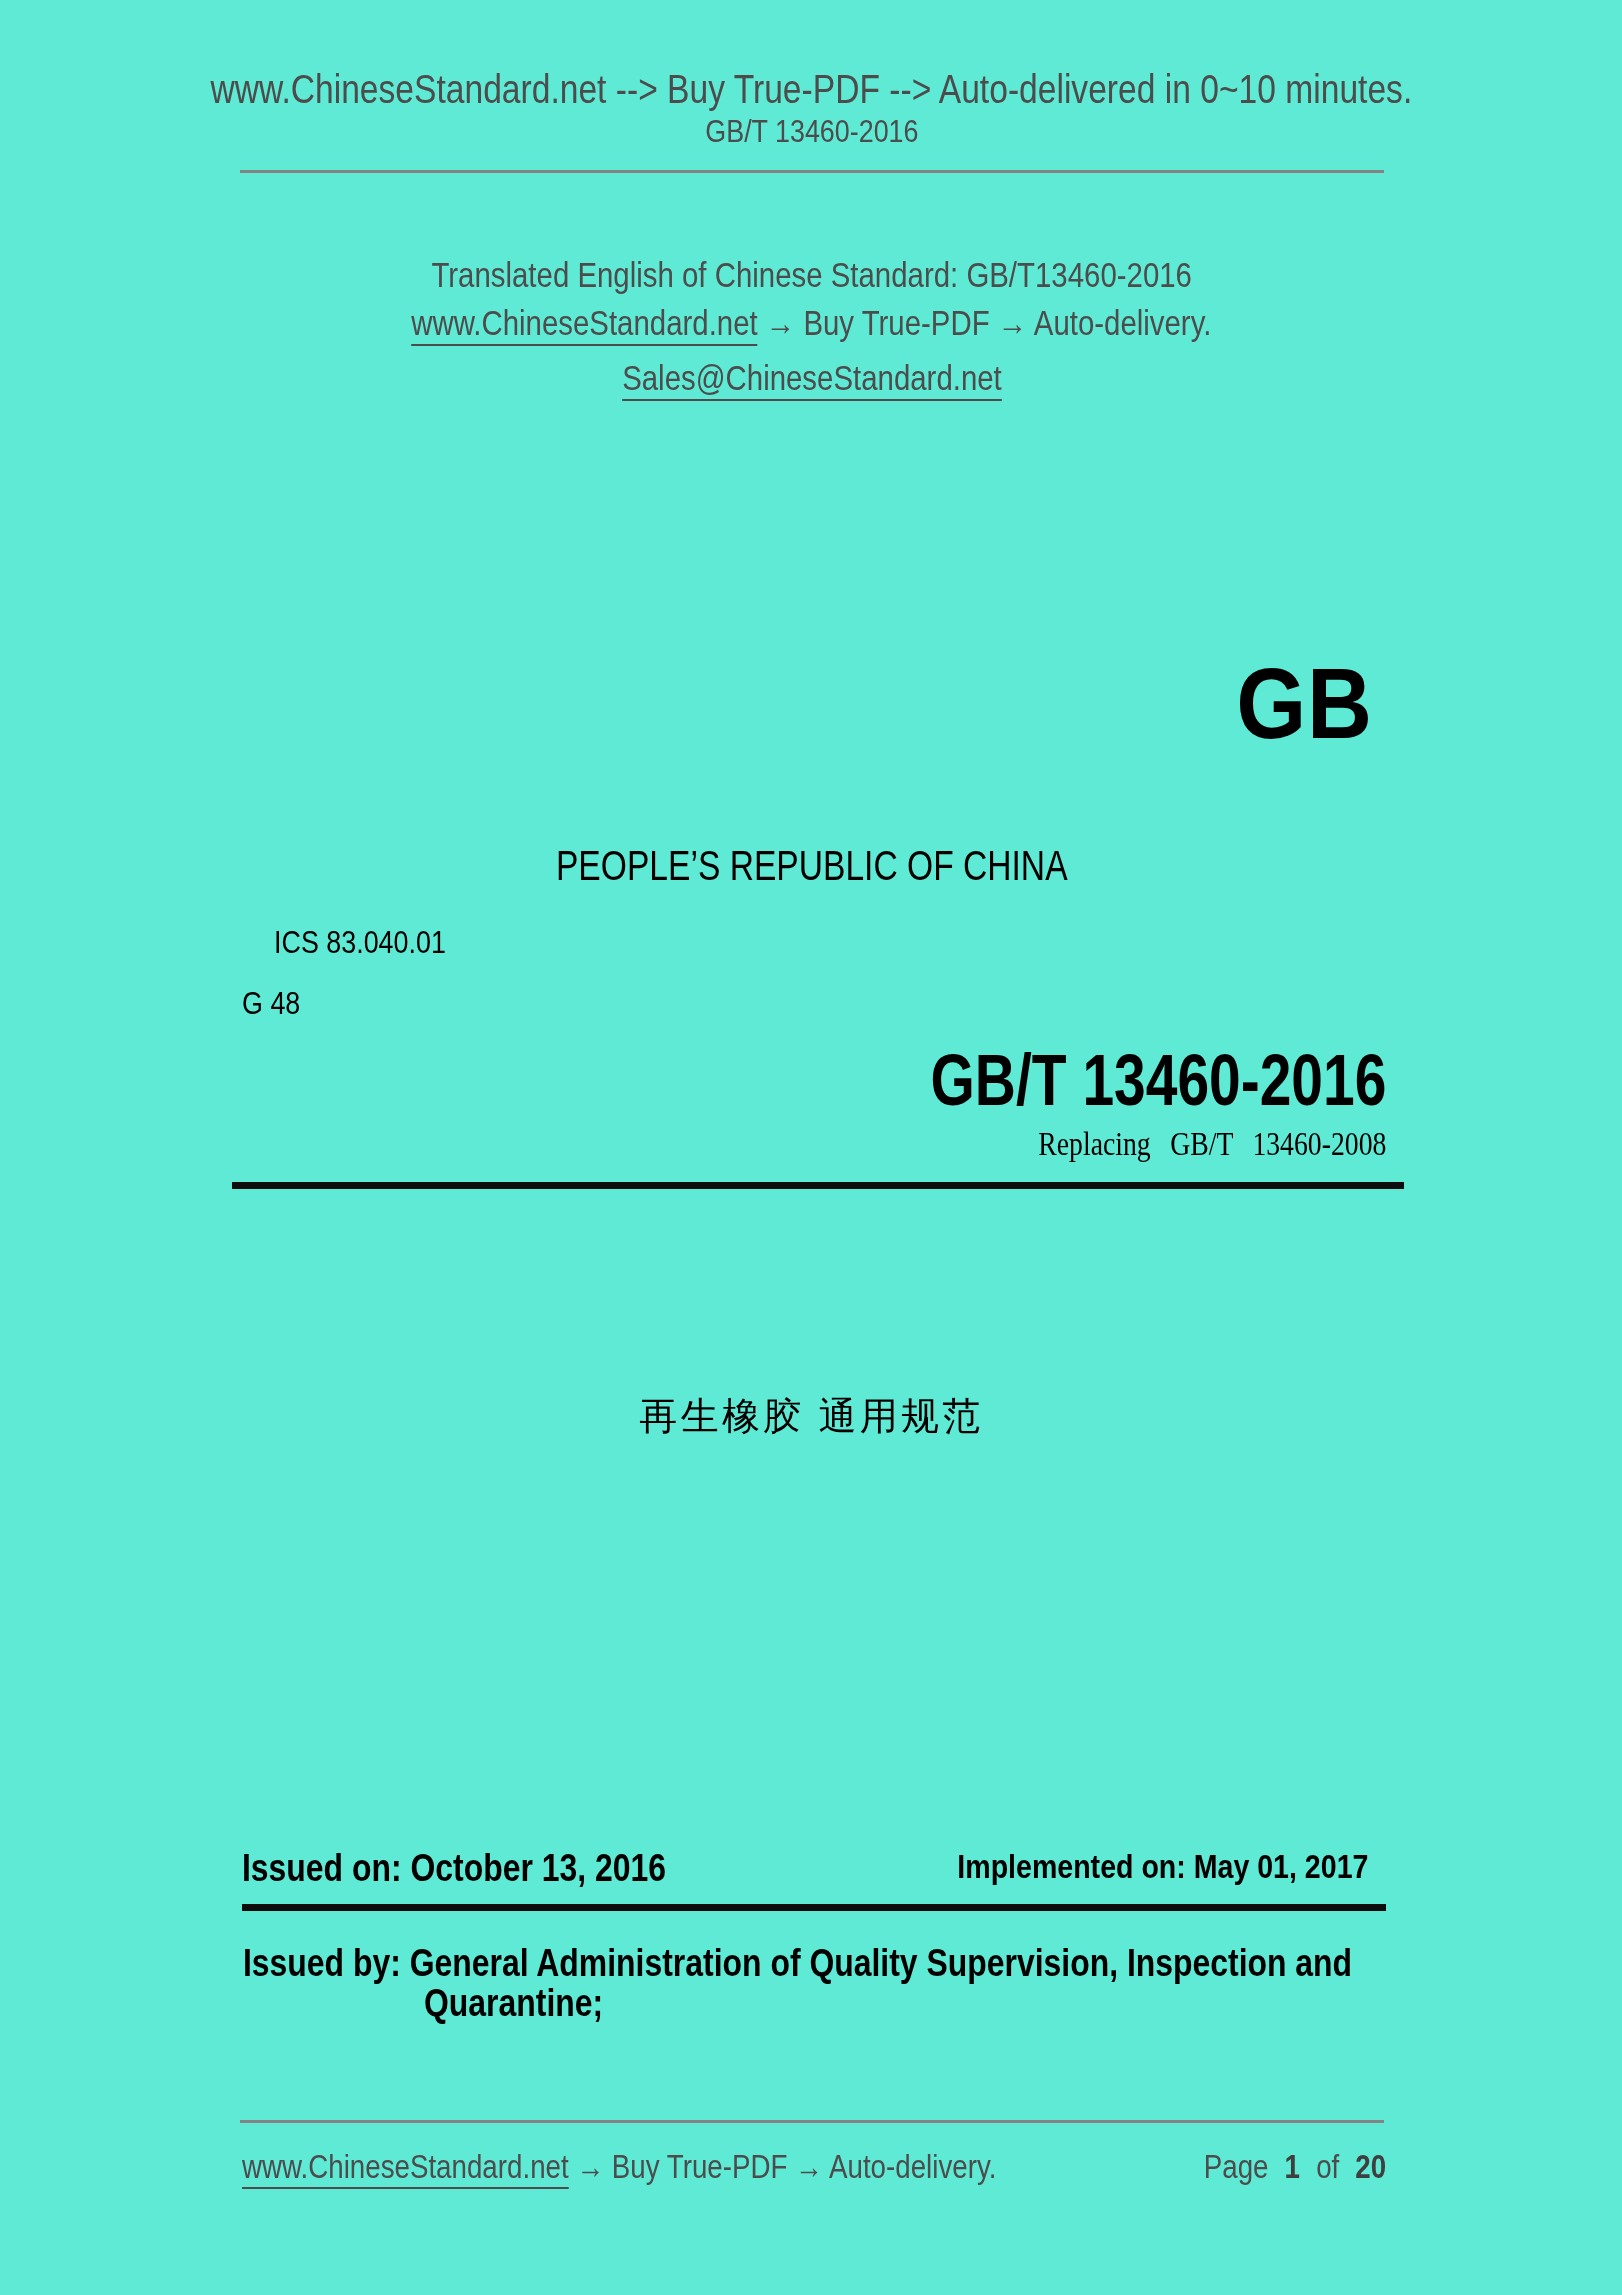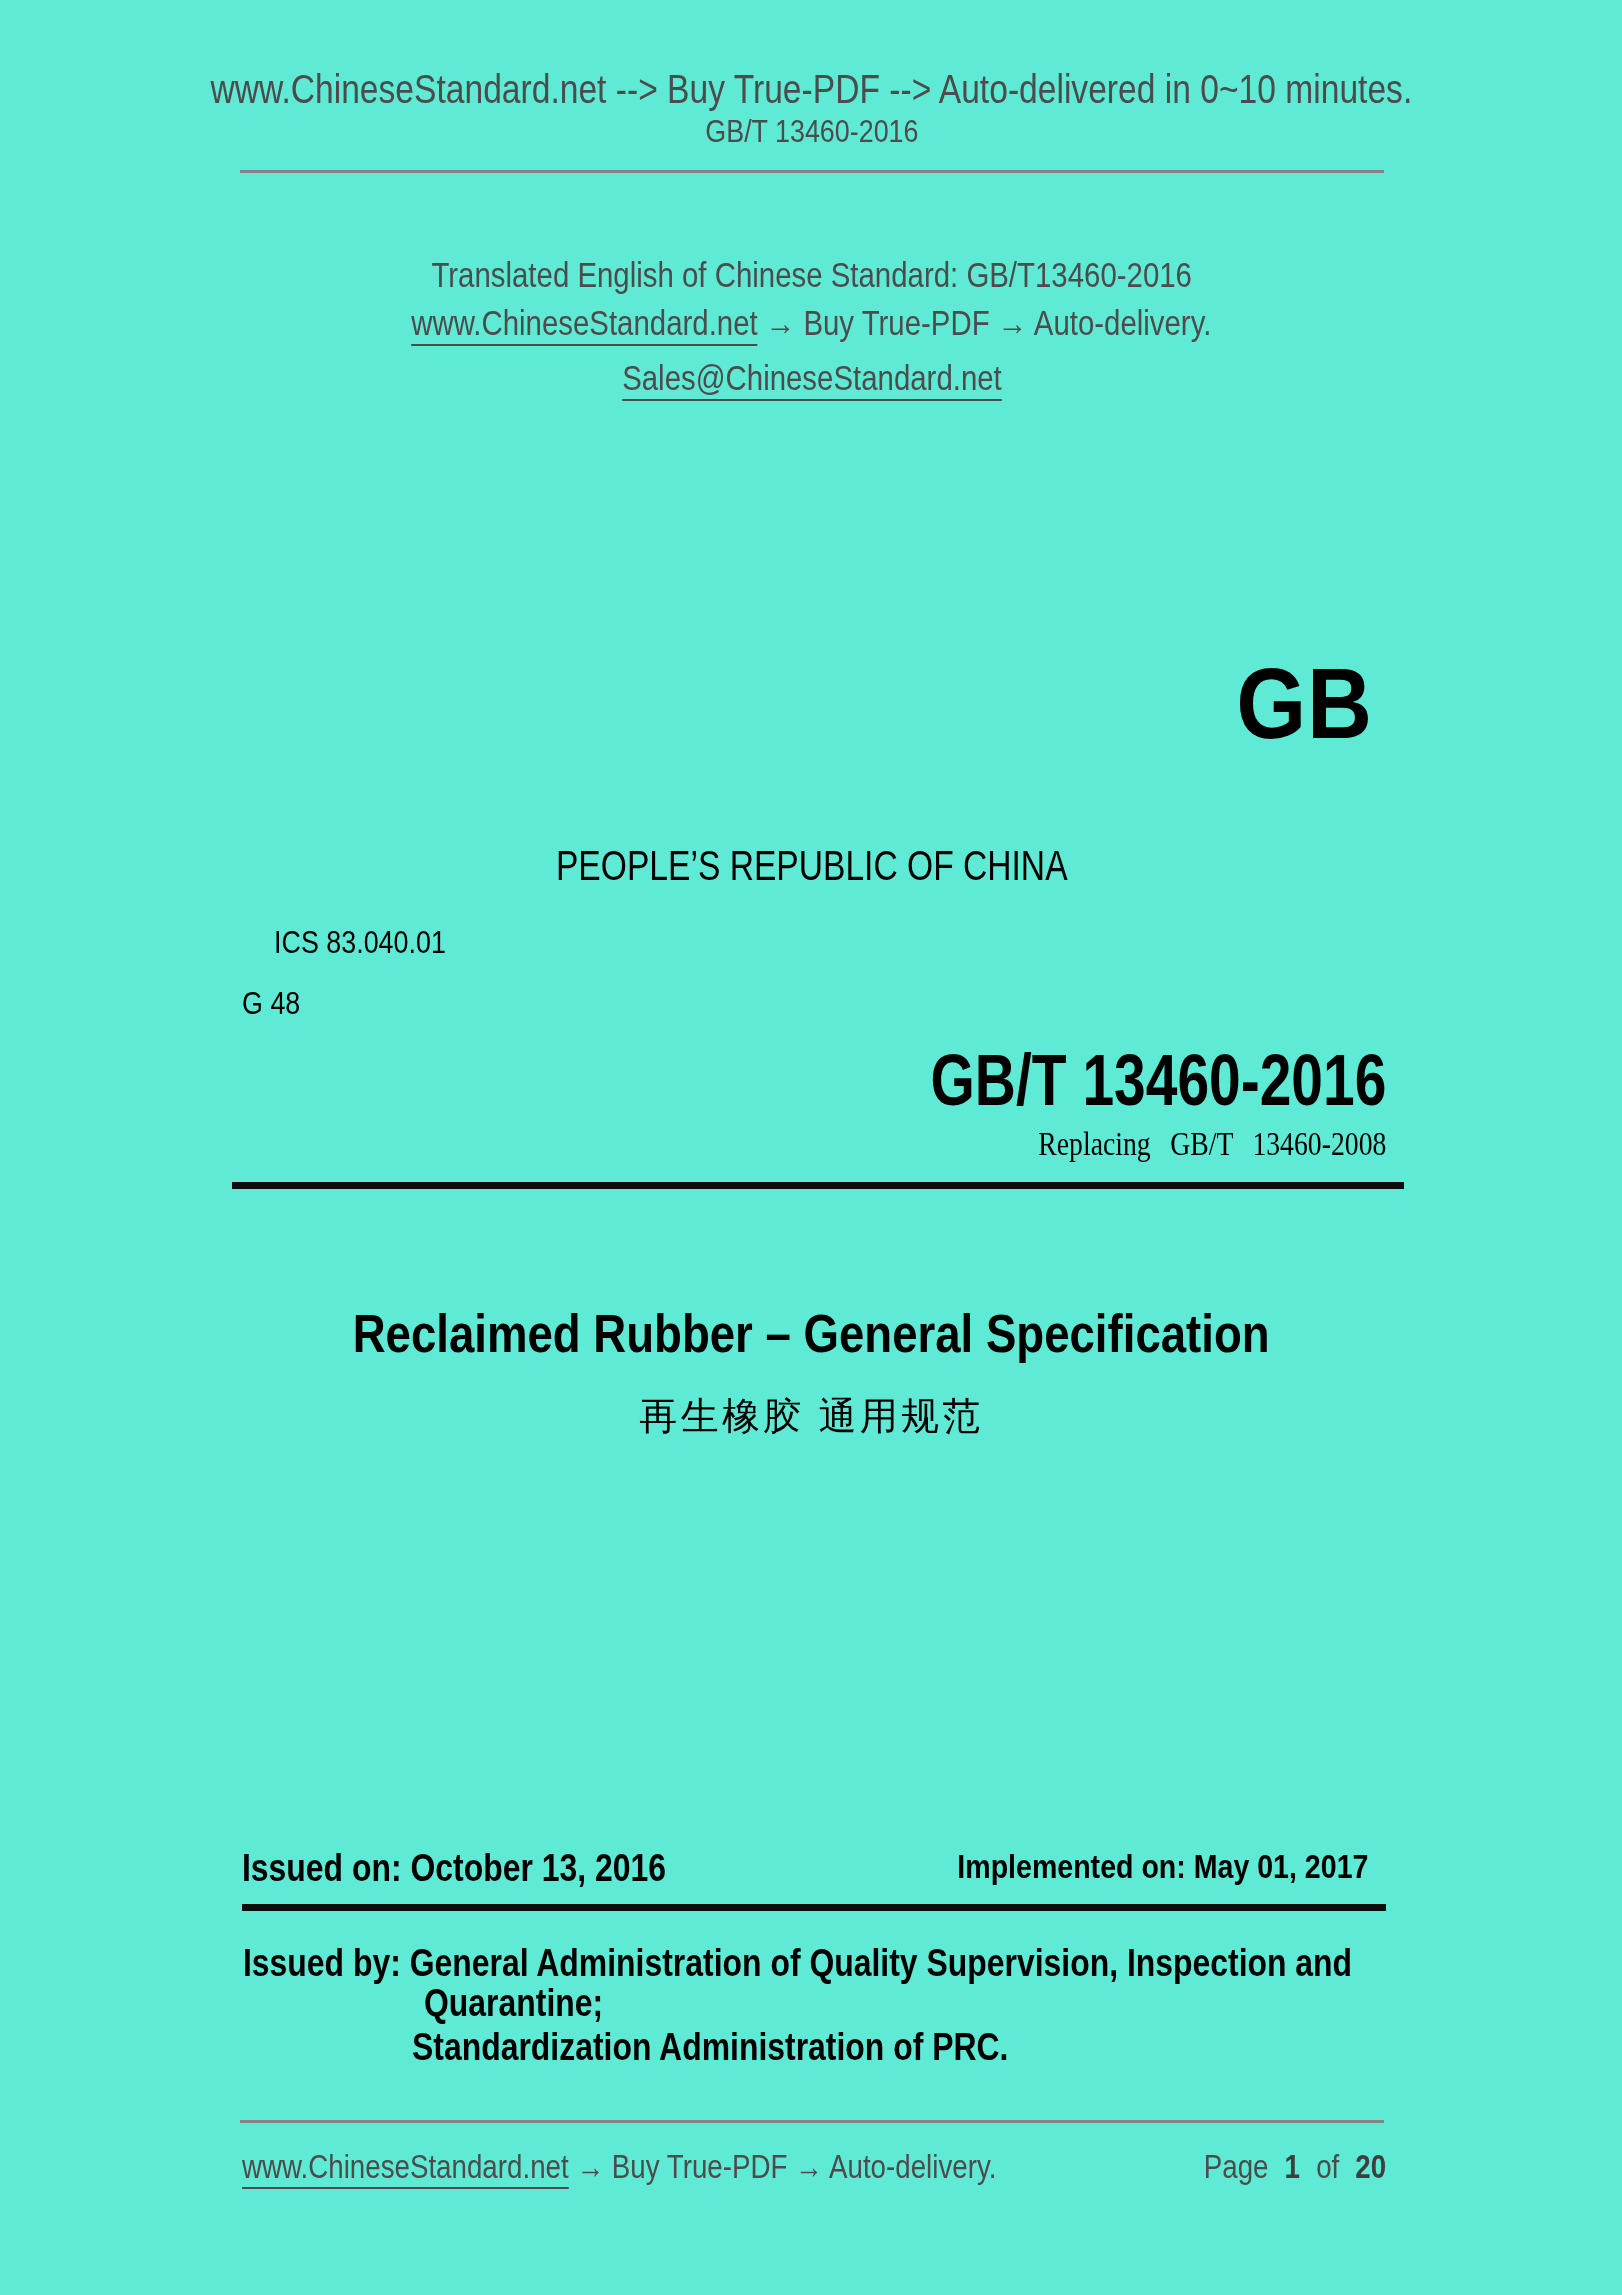--- a/index.html
+++ b/index.html
@@ -126,42 +126,36 @@
   </div>
 
   <div class="abs big-code">
     <span class="cx-r">GB/T 13460-2016</span>
   </div>
   <div class="abs replacing">
     <span class="cx-r">Replacing GB/T 13460-2008</span>
   </div>
   <div class="abs rule-thick rule-mid"></div>
 
-  <div class="abs center title-en">
-    <span class="cx">Reclaimed Rubber – General Specification</span>
-  </div>
   <div class="abs center title-zh">再生橡胶 通用规范</div>
 
   <div class="abs date-issued">
     <span class="cx-l">Issued on: October 13, 2016</span>
   </div>
   <div class="abs date-implemented">
     <span class="cx-r">Implemented on: May 01, 2017</span>
   </div>
   <div class="abs rule-thick rule-dates"></div>
 
   <div class="abs issuer issuer1">
     <span class="cx-l">Issued by: General Administration of Quality Supervision, Inspection and</span>
   </div>
   <div class="abs issuer issuer2">
     <span class="cx-l">Quarantine;</span>
   </div>
-  <div class="abs issuer issuer3">
-    <span class="cx-l">Standardization Administration of PRC.</span>
-  </div>
 
   <div class="abs rule-thin rule-footer"></div>
   <div class="abs gray footer-left">
     <span class="cx-l"><span class="underline">www.ChineseStandard.net</span><span> → Buy True-PDF → Auto-delivery.</span></span>
   </div>
   <div class="abs gray footer-right">
     <span class="cx-r"><span>Page</span><span class="pgsep"> </span><span class="pgnum">1</span><span class="pgsep"> </span><span>of</span><span class="pgsep"> </span><span class="pgnum">20</span></span>
   </div>
 
 </div>

